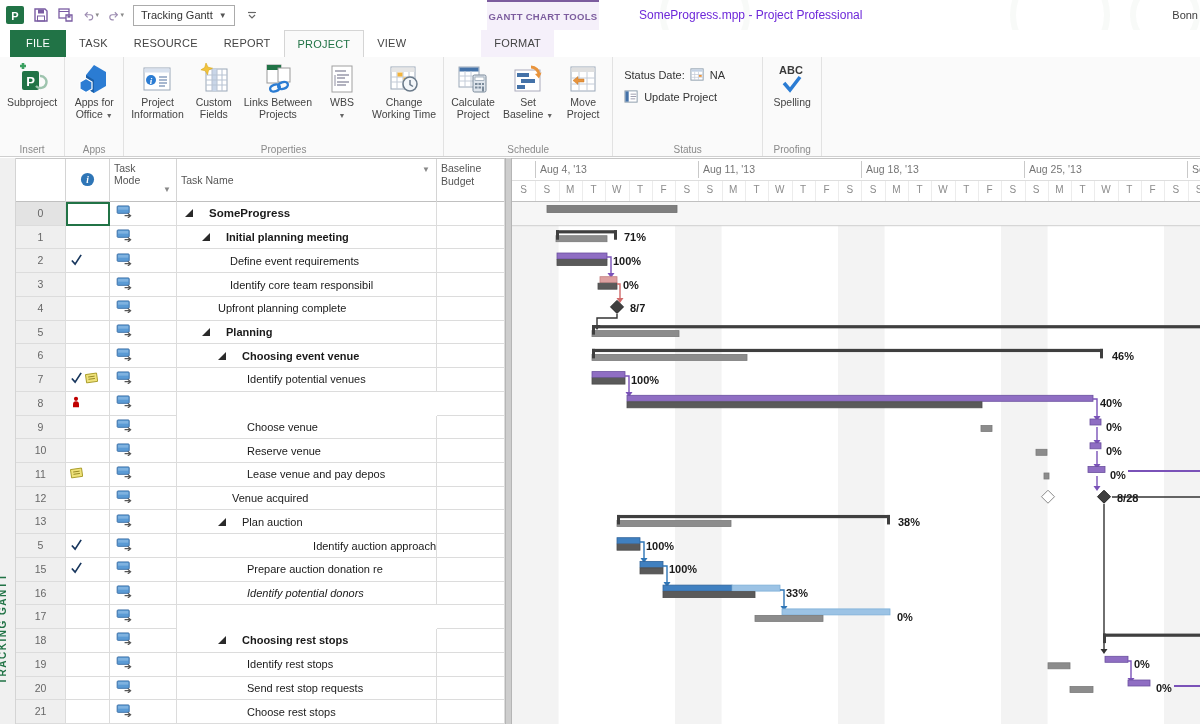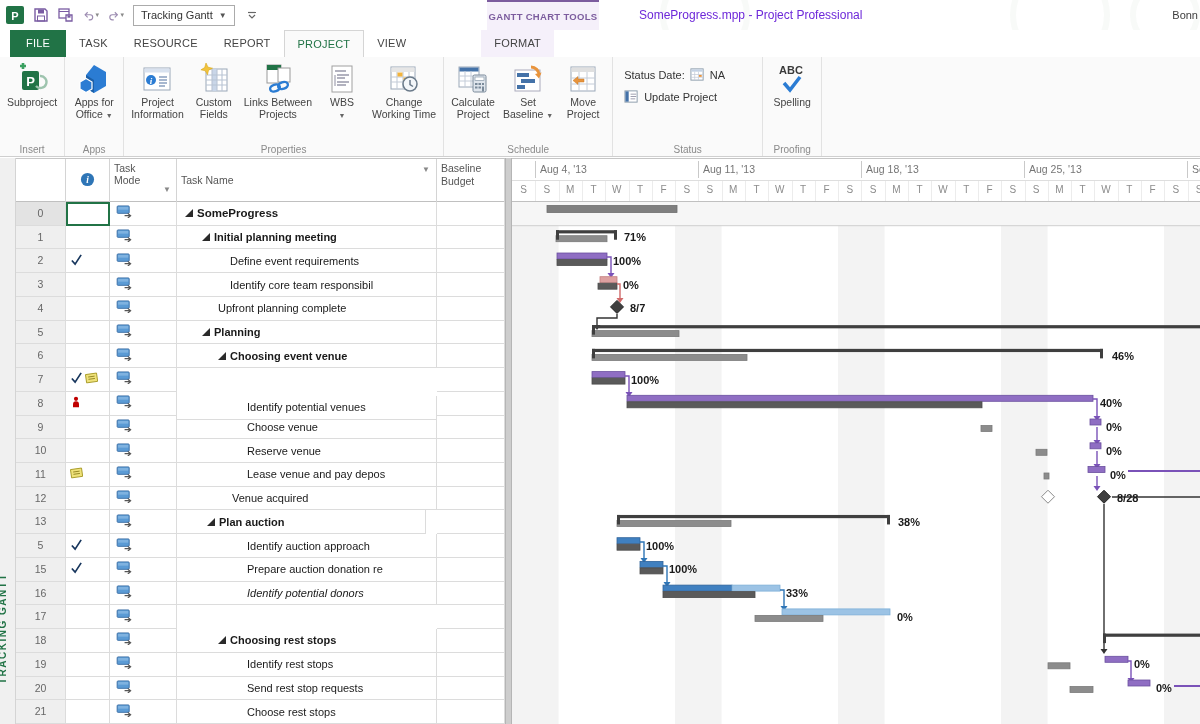--- a/index.html
+++ b/index.html
@@ -42,21 +42,21 @@
   #left-strip { position:absolute; left:0; top:158px; width:16px; height:566px; background:#f0f0f0; border-right:1px solid #d4d4d4; }
   #view-label { position:absolute; left:-3px; top:368px; width:21px; height:205px; writing-mode:vertical-rl; transform:rotate(180deg); text-align:center; font-size:10px; font-weight:bold; letter-spacing:1.5px; color:#217346; }
 
   
   #table-area { position:absolute; left:16px; top:158px; width:489px; height:566px; background:#fff; }
   #table-head { position:absolute; left:0; top:0; width:489px; height:44px; border-top:1px solid #c6c6c6; border-bottom:1px solid #c0c0c0; background:#fff; }
   .hcell { position:absolute; top:0; height:43px; border-right:1px solid #d4d4d4; font-size:10.5px; color:#555; padding:3px 4px; }
   #table-rows { position:absolute; left:0; top:44px; width:489px; height:522px; overflow:hidden; }
   .tcell { position:absolute; border-right:1px solid #dcdcdc; border-bottom:1px solid #dcdcdc; overflow:hidden; }
   .numcell { background:#efefef; color:#666; font-size:10.5px; text-align:center; }
-  .namecell { font-size:11px; color:#1a1a1a; white-space:nowrap; display:flex; align-items:center; }
+  .namecell { font-size:11px; color:#1a1a1a; white-space:nowrap; display:flex; align-items:center;gap:12px; }
   .tri { display:inline-block; width:0; height:0; border-left:8px solid transparent; border-bottom:8px solid #2a2a2a; margin-right:4px; flex:none; }
   .filter-arrow { position:absolute; font-size:8px; color:#888; }
   #sel-overlay { position:absolute; border:2px solid #217346; background:transparent; }
 
   
   #splitter { position:absolute; left:505px; top:158px; width:7px; height:566px; background:#cdcdcd; border-left:1px solid #b5b5b5; border-right:1px solid #b5b5b5; }
 
   
   #chart-head { position:absolute; left:512px; top:158px; width:688px; height:44px; background:#fff; border-top:1px solid #c6c6c6; border-bottom:1px solid #c0c0c0; overflow:hidden; }
   .wk-label { position:absolute; top:4px; font-size:10.5px; color:#757575; white-space:nowrap; }
@@ -436,21 +436,21 @@
               </g>
             </svg></span>
         </div>
         <div class="tcell " style="left: 94px; top: 166.09px; width: 67px; height: 23.73px; display: flex; align-items: center; padding-left: 6px;">
           <span><svg viewBox="0 0 20 14" width="19" height="13">
               <rect x="1" y="1" width="13" height="8" rx="1" fill="#5b9bd5" stroke="#3a6ea5"></rect>
               <rect x="2" y="2" width="11" height="3" fill="#7fb2e0"></rect>
               <path d="M9 11.5 h6 M12.5 9 l3 2.5 -3 2.5" fill="none" stroke="#555" stroke-width="1.3"></path>
             </svg></span>
         </div>
-        <div class="tcell namecell" style="left: 161px; top: 166.09px; width: 260px; height: 23.73px; padding-left: 70px; margin-top: 28px;">
+        <div class="tcell namecell" style="left: 161px; top: 166.09px; width: 260px; height: 23.73px; padding-left: 70px;">
           <span>Identify potential venues</span>
         </div>
         <div class="tcell " style="left: 421px; top: 166.09px; width: 68px; height: 23.73px;"></div>
         <div class="tcell numcell" style="left: 0px; top: 189.82px; width: 50px; height: 23.73px; line-height: 23.7273px;">8</div>
         <div class="tcell " style="left: 50px; top: 189.82px; width: 44px; height: 23.73px; display: flex; align-items: center; padding-left: 4px;">
           <span style="margin-right:2px;"><svg viewBox="0 0 14 14" width="12" height="12">
               <circle cx="7" cy="3.3" r="2.4" fill="#c00000"></circle>
               <path d="M3.5 13 v-3.3 a3.5 3.5 0 0 1 7 0 V13 z" fill="#c00000"></path>
             </svg></span>
         </div>
@@ -523,39 +523,39 @@
         <div class="tcell " style="left: 421px; top: 284.73px; width: 68px; height: 23.73px;"></div>
         <div class="tcell numcell" style="left: 0px; top: 308.45px; width: 50px; height: 23.73px; line-height: 23.7273px;">13</div>
         <div class="tcell " style="left: 50px; top: 308.45px; width: 44px; height: 23.73px; display: flex; align-items: center; padding-left: 4px;"></div>
         <div class="tcell " style="left: 94px; top: 308.45px; width: 67px; height: 23.73px; display: flex; align-items: center; padding-left: 6px;">
           <span><svg viewBox="0 0 20 14" width="19" height="13">
               <rect x="1" y="1" width="13" height="8" rx="1" fill="#5b9bd5" stroke="#3a6ea5"></rect>
               <rect x="2" y="2" width="11" height="3" fill="#7fb2e0"></rect>
               <path d="M9 11.5 h6 M12.5 9 l3 2.5 -3 2.5" fill="none" stroke="#555" stroke-width="1.3"></path>
             </svg></span>
         </div>
-        <div class="tcell namecell" style="left: 150px; top: 308.45px; width: 260px; height: 23.73px; padding-left: 41px; font-weight: bold;">
+        <div class="tcell namecell" style="left: 161px; top: 308.45px; width: 260px; height: 23.73px; padding-left: 41px; font-weight: normal;">
           <span class="tri"></span>
           <span>Plan auction</span>
         </div>
         <div class="tcell " style="left: 421px; top: 308.45px; width: 68px; height: 23.73px;"></div>
         <div class="tcell numcell" style="left: 0px; top: 332.18px; width: 50px; height: 23.73px; line-height: 23.7273px;">5</div>
         <div class="tcell " style="left: 50px; top: 332.18px; width: 44px; height: 23.73px; display: flex; align-items: center; padding-left: 4px;">
           <span style="margin-right:2px;"><svg viewBox="0 0 14 14" width="13" height="13">
               <path d="M2 8 l3.5 4 L12 2" fill="none" stroke="#17365d" stroke-width="1.8"></path>
             </svg></span>
         </div>
         <div class="tcell " style="left: 94px; top: 332.18px; width: 67px; height: 23.73px; display: flex; align-items: center; padding-left: 6px;">
           <span><svg viewBox="0 0 20 14" width="19" height="13">
               <rect x="1" y="1" width="13" height="8" rx="1" fill="#5b9bd5" stroke="#3a6ea5"></rect>
               <rect x="2" y="2" width="11" height="3" fill="#7fb2e0"></rect>
               <path d="M9 11.5 h6 M12.5 9 l3 2.5 -3 2.5" fill="none" stroke="#555" stroke-width="1.3"></path>
             </svg></span>
         </div>
-        <div class="tcell namecell" style="left: 161px; top: 332.18px; width: 260px; height: 23.73px; padding-left: 70px;">
+        <div class="tcell namecell" style="left: 161px; top: 332.18px; width: 260px; height: 23.73px; padding-left: 70px; justify-content: flex-end;">
           <span>Identify auction approach</span>
         </div>
         <div class="tcell " style="left: 421px; top: 332.18px; width: 68px; height: 23.73px;"></div>
         <div class="tcell numcell" style="left: 0px; top: 355.91px; width: 50px; height: 23.73px; line-height: 23.7273px;">15</div>
         <div class="tcell " style="left: 50px; top: 355.91px; width: 44px; height: 23.73px; display: flex; align-items: center; padding-left: 4px;">
           <span style="margin-right:2px;"><svg viewBox="0 0 14 14" width="13" height="13">
               <path d="M2 8 l3.5 4 L12 2" fill="none" stroke="#17365d" stroke-width="1.8"></path>
             </svg></span>
         </div>
         <div class="tcell " style="left: 94px; top: 355.91px; width: 67px; height: 23.73px; display: flex; align-items: center; padding-left: 6px;">

